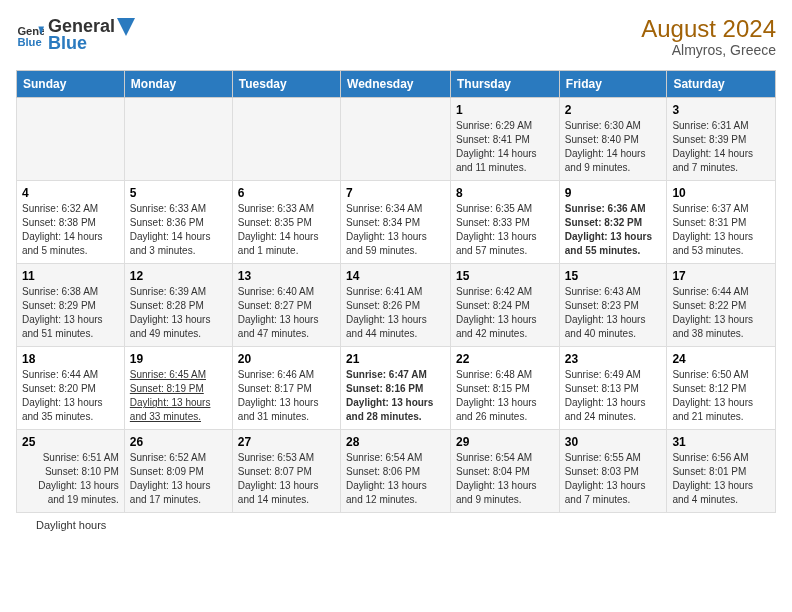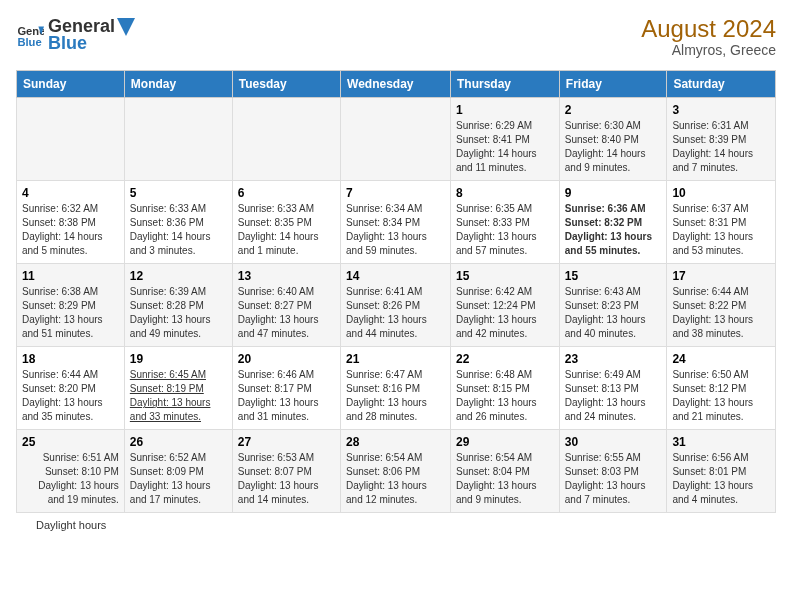--- a/index.html
+++ b/index.html
@@ -217,21 +217,21 @@
         </td>
         <td>
           <span class="day-num">14</span>
           <div class="day-info" style="white-space: pre-line;">Sunrise: 6:41 AM
 Sunset: 8:26 PM
 Daylight: 13 hours and 44 minutes.</div>
         </td>
         <td>
           <span class="day-num">15</span>
           <div class="day-info" style="white-space: pre-line;">Sunrise: 6:42 AM
-Sunset: 12:24 PM
+Sunset: 8:24 PM
 Daylight: 13 hours and 42 minutes.</div>
         </td>
         <td>
           <span class="day-num">15</span>
           <div class="day-info" style="white-space: pre-line;">Sunrise: 6:43 AM
 Sunset: 8:23 PM
 Daylight: 13 hours and 40 minutes.</div>
         </td>
         <td>
           <span class="day-num">17</span>
@@ -254,21 +254,21 @@
 Daylight: 13 hours and 33 minutes.</div>
         </td>
         <td>
           <span class="day-num">20</span>
           <div class="day-info" style="white-space: pre-line;">Sunrise: 6:46 AM
 Sunset: 8:17 PM
 Daylight: 13 hours and 31 minutes.</div>
         </td>
         <td>
           <span class="day-num">21</span>
-          <div class="day-info" style="white-space: pre-line;">Sunrise: 6:47 AM
+          <div class="day-info" style="white-space: pre-line; font-weight: bold;">Sunrise: 6:47 AM
 Sunset: 8:16 PM
 Daylight: 13 hours and 28 minutes.</div>
         </td>
         <td>
           <span class="day-num">22</span>
           <div class="day-info" style="white-space: pre-line;">Sunrise: 6:48 AM
 Sunset: 8:15 PM
 Daylight: 13 hours and 26 minutes.</div>
         </td>
         <td>

